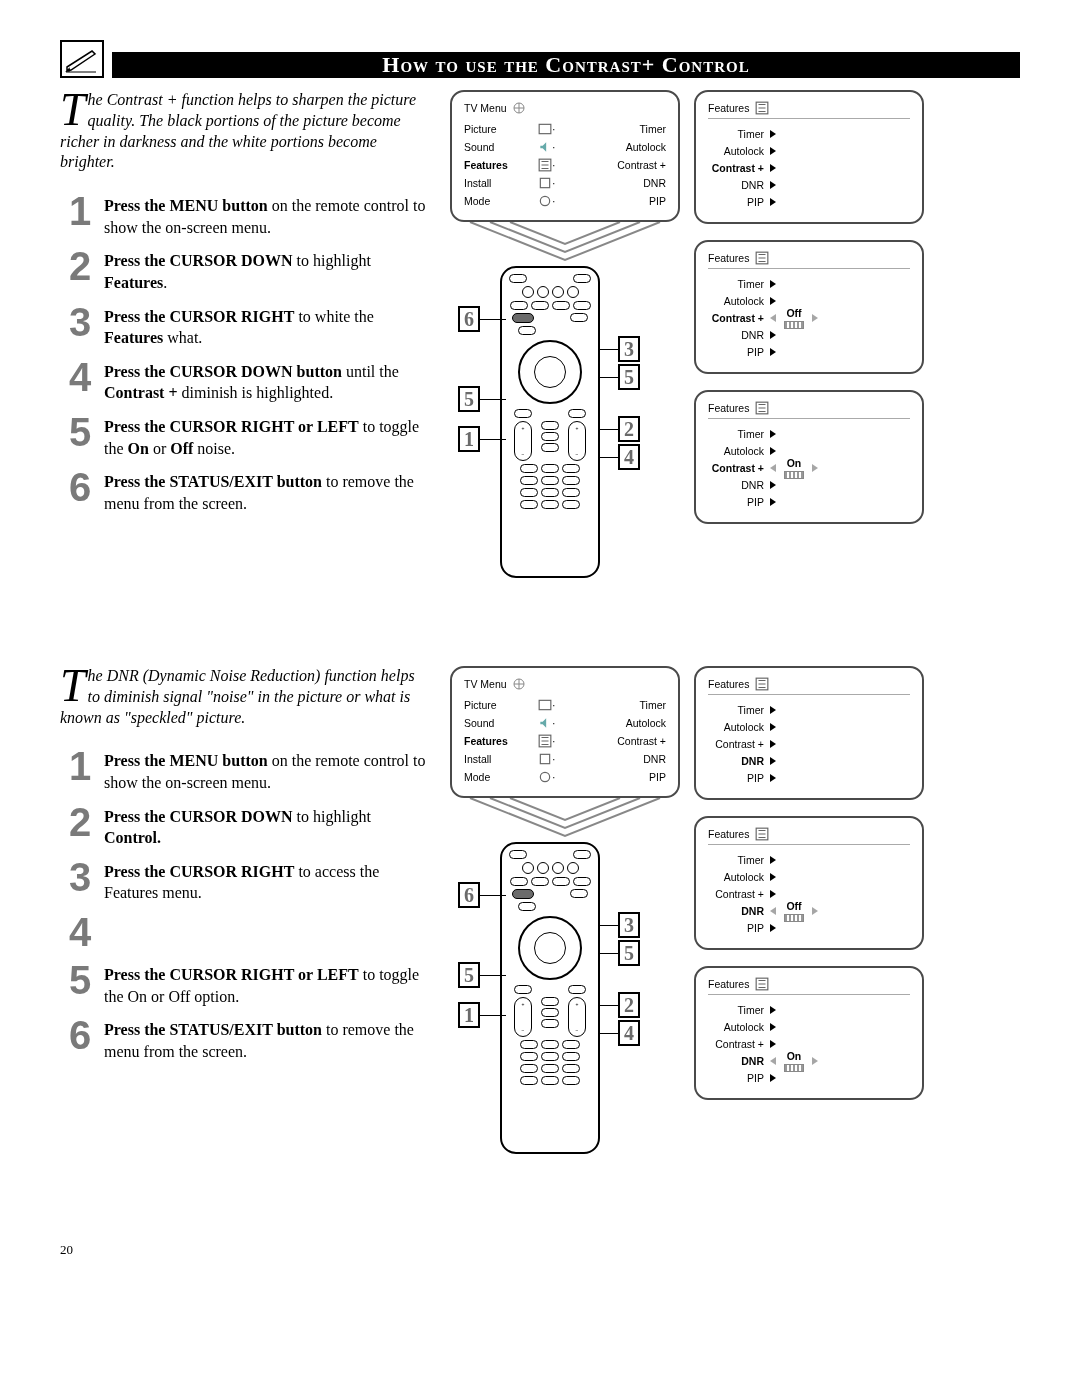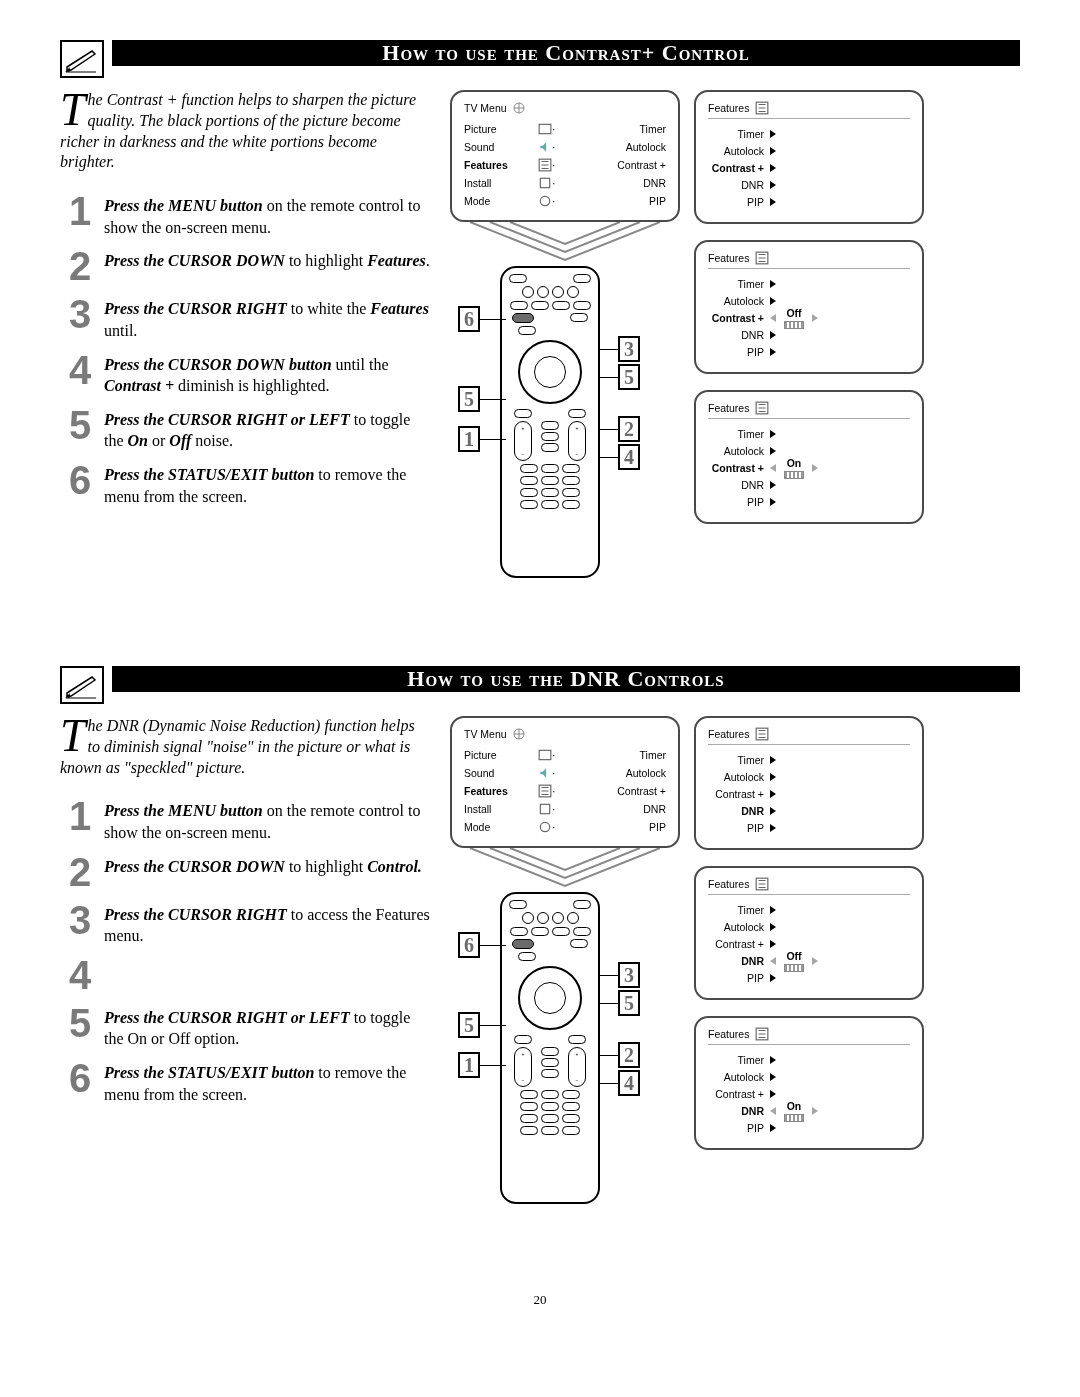--- a/index.html
+++ b/index.html
@@ -8,21 +8,21 @@
     font-family: "Times New Roman", Times, serif;
     color: #000;
     width: 1080px;
     margin: 0 auto;
     padding: 40px 60px 30px 60px;
     font-size: 16px;
   }
   .section { margin-bottom: 60px; }
   .header-row {
     display: flex;
-    align-items: flex-start;
+    align-items: flex-end;
     margin-bottom: 12px;
   }
   .header-icon {
     width: 44px;
     height: 38px;
     border: 2px solid #000;
     margin-right: 8px;
     background: #fff;
     display: flex;
     align-items: center;
@@ -71,21 +71,21 @@
     width: 40px;
     text-align: center;
     line-height: 1;
     flex-shrink: 0;
     margin-right: 4px;
   }
   .steptext {
     padding-top: 4px;
     line-height: 1.35;
   }
-  .steptext b, .steptext strong { font-weight: bold; font-style: italic; }
+  .steptext b, .steptext strong { font-weight: bold; }
   .right-col {
     flex: 1;
     display: flex;
     gap: 14px;
     font-family: Arial, Helvetica, sans-serif;
     font-size: 10.5px;
   }
   .center-stack {
     flex: 0 0 230px;
     display: flex;
@@ -220,21 +220,21 @@
     min-width: 20px;
     text-align: center;
   }
   .panel-row .valimg {
     width: 20px; height: 8px;
     background: repeating-linear-gradient(90deg,#999,#999 2px,#fff 2px,#fff 4px);
     border:1px solid #888;
     margin-top:2px;
   }
   .pagenum {
-    text-align:center;
+    text-align:left;
     font-size:13px;
     margin-top:10px;
   }
 </style>
 </head>
 <body>
 
 <div class="section">
   <div class="header-row">
     <div class="header-icon">
@@ -256,21 +256,21 @@
         <li class="step">
             <span class="stepnum">1</span>
             <span class="steptext"><b>Press the MENU button</b><span> on the remote control to show the on-screen menu.</span></span>
           </li>
         <li class="step">
             <span class="stepnum">2</span>
             <span class="steptext"><b>Press the CURSOR DOWN</b><span> to highlight </span><b>Features</b><span>.</span></span>
           </li>
         <li class="step">
             <span class="stepnum">3</span>
-            <span class="steptext"><b>Press the CURSOR RIGHT</b><span> to white the </span><b>Features</b><span> until.</span></span>
+            <span class="steptext"><b>Press the CURSOR RIGHT</b><span> to white the </span><b>Features</b><span> what.</span></span>
           </li>
         <li class="step">
             <span class="stepnum">4</span>
             <span class="steptext"><b>Press the CURSOR DOWN button</b><span> until the </span><b>Contrast +</b><span> diminish is highlighted.</span></span>
           </li>
         <li class="step">
             <span class="stepnum">5</span>
             <span class="steptext"><b>Press the CURSOR RIGHT or LEFT</b><span> to toggle the </span><b>On</b><span> or </span><b>Off</b><span> noise.</span></span>
           </li>
         <li class="step">
@@ -564,29 +564,20 @@
                 <span class="arrow-r"></span>
               </div>
           </div>
         </div>
       </div>
     </div>
   </div>
 </div>
 
 <div class="section">
-  <div class="header-row">
-    <div class="header-icon">
-      <svg viewBox="0 0 36 28">
-          <path d="M3 22 L28 6 L31 9 L7 25 L3 26 Z M5 24 L3 26 L5 26 Z" fill="none" stroke="#000" stroke-width="1.5"></path>
-          <path d="M2 27 h30" stroke="#000" stroke-width="1"></path>
-        </svg>
-    </div>
-    <div class="header-bar">How to use the DNR Controls</div>
-  </div>
 
   <div class="body-row">
     <div class="left-col">
       <p class="intro">
         <span class="dropcap">T</span><span>he DNR (Dynamic Noise Reduction) function helps to diminish signal "noise" in the picture or what is known as "speckled" picture.</span>
       </p>
       <ol class="steps">
         <li class="step">
             <span class="stepnum">1</span>
             <span class="steptext"><b>Press the MENU button</b><span> on the remote control to show the on-screen menu.</span></span>

